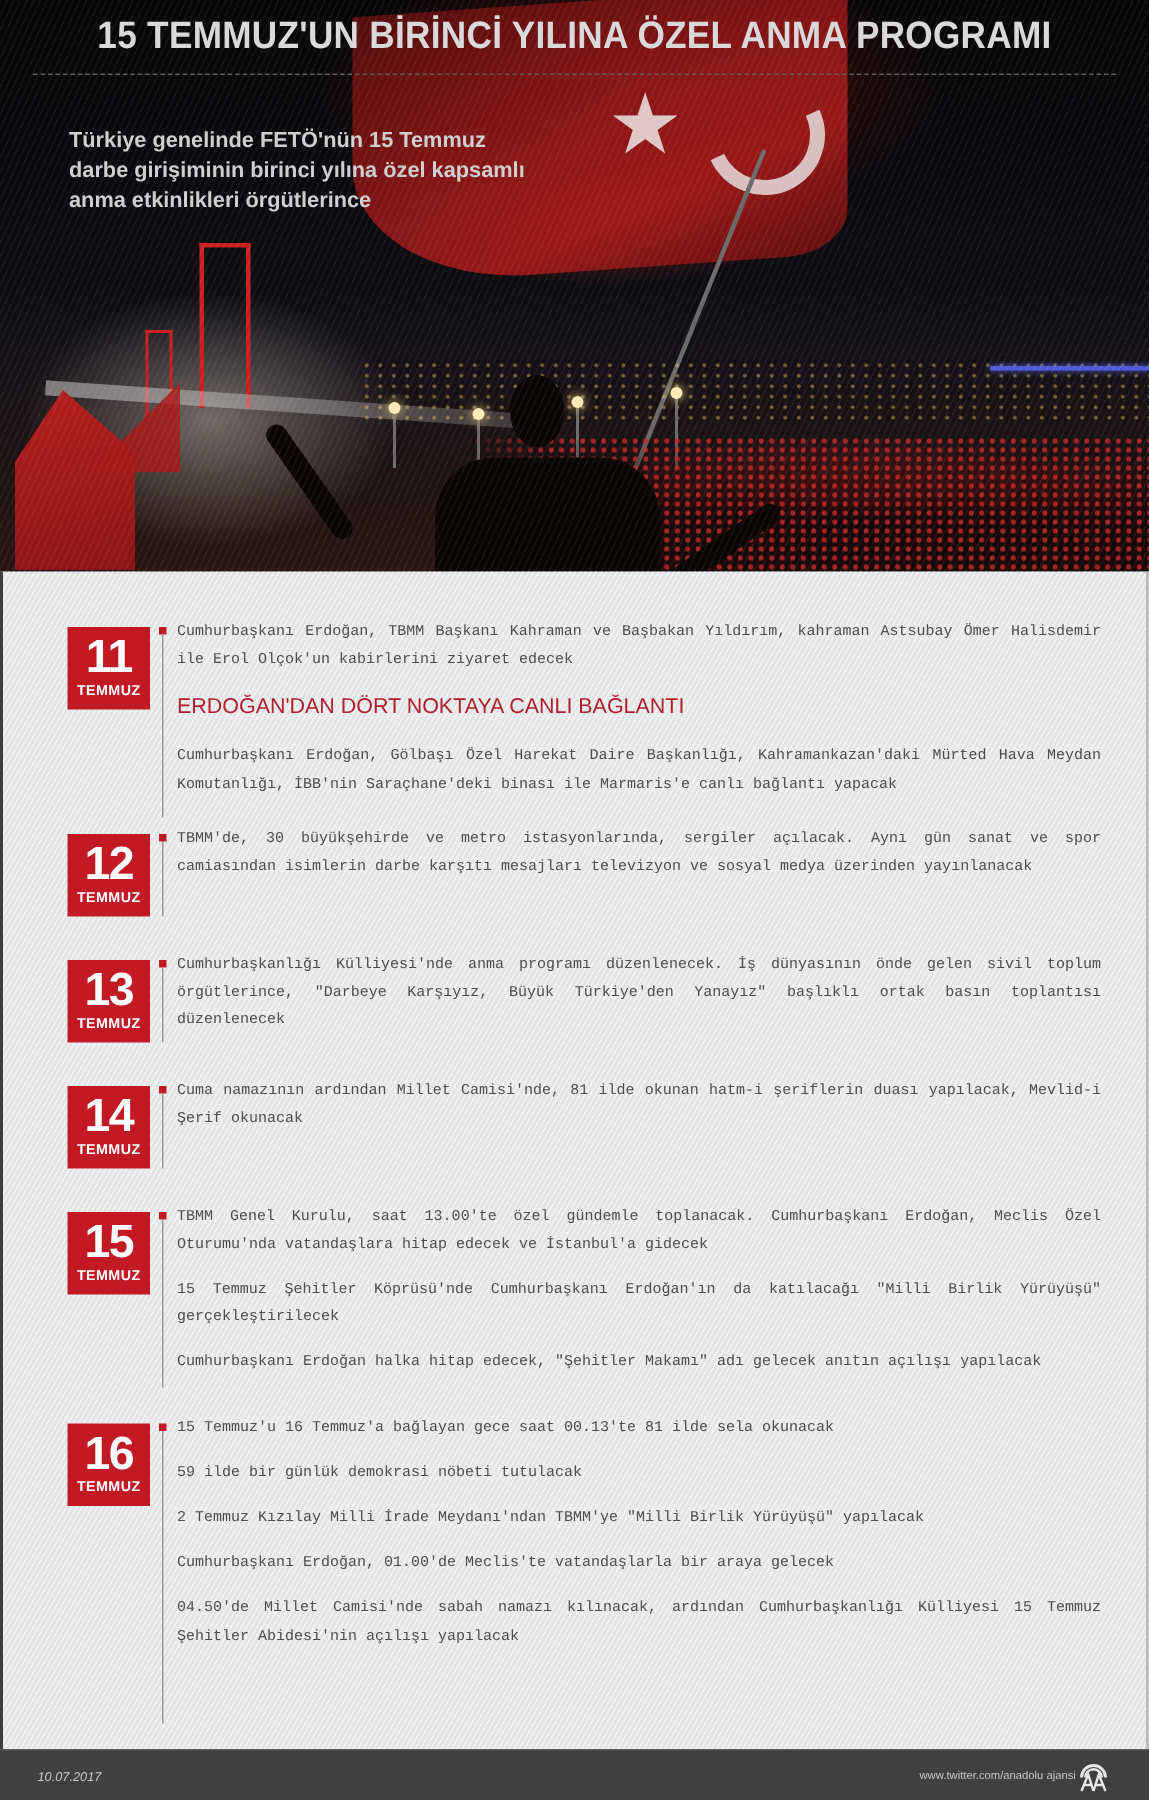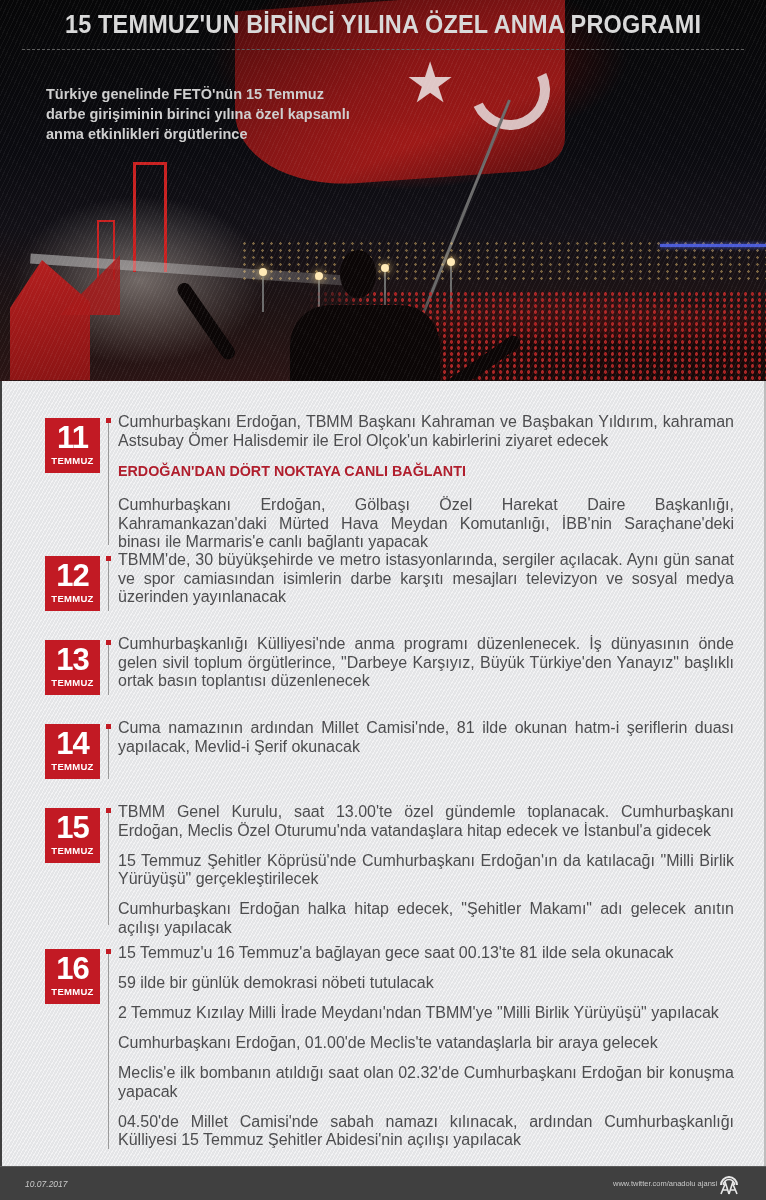--- a/index.html
+++ b/index.html
@@ -86,26 +86,27 @@
   .date-box {
     position: absolute; left: 43px; width: 55px; height: 55px;
     background: #c21a24; color: #fff; text-align: center;
   }
   .date-num { display: block; font-weight: 700; font-size: 31px; line-height: 34px; padding-top: 3px; letter-spacing: -1px; }
   .date-month { display: block; font-weight: 700; font-size: 9.5px; line-height: 12px; letter-spacing: 0.3px; }
   .bullet { position: absolute; left: 104px; width: 5px; height: 5px; background: #c21a24; }
   .vline { position: absolute; left: 106px; width: 1px; background: #9a9a9a; }
   .items { position: absolute; left: 116px; width: 616px; }
   .item {
-    font-size: 16px; line-height: 18.5px; color: #4d4d4f; text-align: justify;
+    font-size: 10px; line-height: 18.5px; color: #4d4d4f; text-align: justify;
     margin-bottom: 11.5px;
+    font-family: Liberation Mono, monospace;
   }
   .item.last-line-left { text-align-last: left; }
   .subhead {
-    font-size: 14.3px; line-height: 18.5px; color: #b01e2d; font-weight: 700; margin-top: 10px;
+    font-size: 14.3px; line-height: 18.5px; color: #b01e2d; font-weight: 400; margin-top: 10px;
   }
   .subhead + .item { margin-top: 16px; }
 
   
   .footer {
     position: absolute; left: 0; top: 1166px; width: 766px; height: 34px;
     background: #404040; border-top: 1px solid #5a5a5a;
   }
   .footer-date { position: absolute; left: 25px; top: 12px; font-size: 8.5px; color: #c8c8c8; font-style: italic; }
   .footer-url { position: absolute; left: 613px; top: 12px; font-size: 7.5px; color: #c8c8c8; }
@@ -217,21 +218,20 @@
       <span class="date-num">16</span>
       <span class="date-month">TEMMUZ</span>
     </div>
     <div class="bullet" style="top:0"></div>
     <div class="vline" style="top:5px;height:195px"></div>
     <div class="items" style="top:-5px">
       <p class="item">15 Temmuz'u 16 Temmuz'a bağlayan gece saat 00.13'te 81 ilde sela okunacak</p>
       <p class="item">59 ilde bir günlük demokrasi nöbeti tutulacak</p>
       <p class="item">2 Temmuz Kızılay Milli İrade Meydanı'ndan TBMM'ye "Milli Birlik Yürüyüşü" yapılacak</p>
       <p class="item">Cumhurbaşkanı Erdoğan, 01.00'de Meclis'te vatandaşlarla bir araya gelecek</p>
-      <p class="item">Meclis'e ilk bombanın atıldığı saat olan 02.32'de Cumhurbaşkanı Erdoğan bir konuşma yapacak</p>
       <p class="item last-line-left">04.50'de Millet Camisi'nde sabah namazı kılınacak, ardından Cumhurbaşkanlığı Külliyesi 15 Temmuz Şehitler Abidesi'nin açılışı yapılacak</p>
     </div>
   </div>
 </div>
 
 <div class="footer">
   <span class="footer-date">10.07.2017</span>
   <span class="footer-url">www.twitter.com/anadolu ajansi</span>
   <svg class="aa-logo" viewBox="0 0 22 22">
     <path d="M3 12 A8 8 0 0 1 19 12" fill="none" stroke="#e8e8e8" stroke-width="2"></path>

